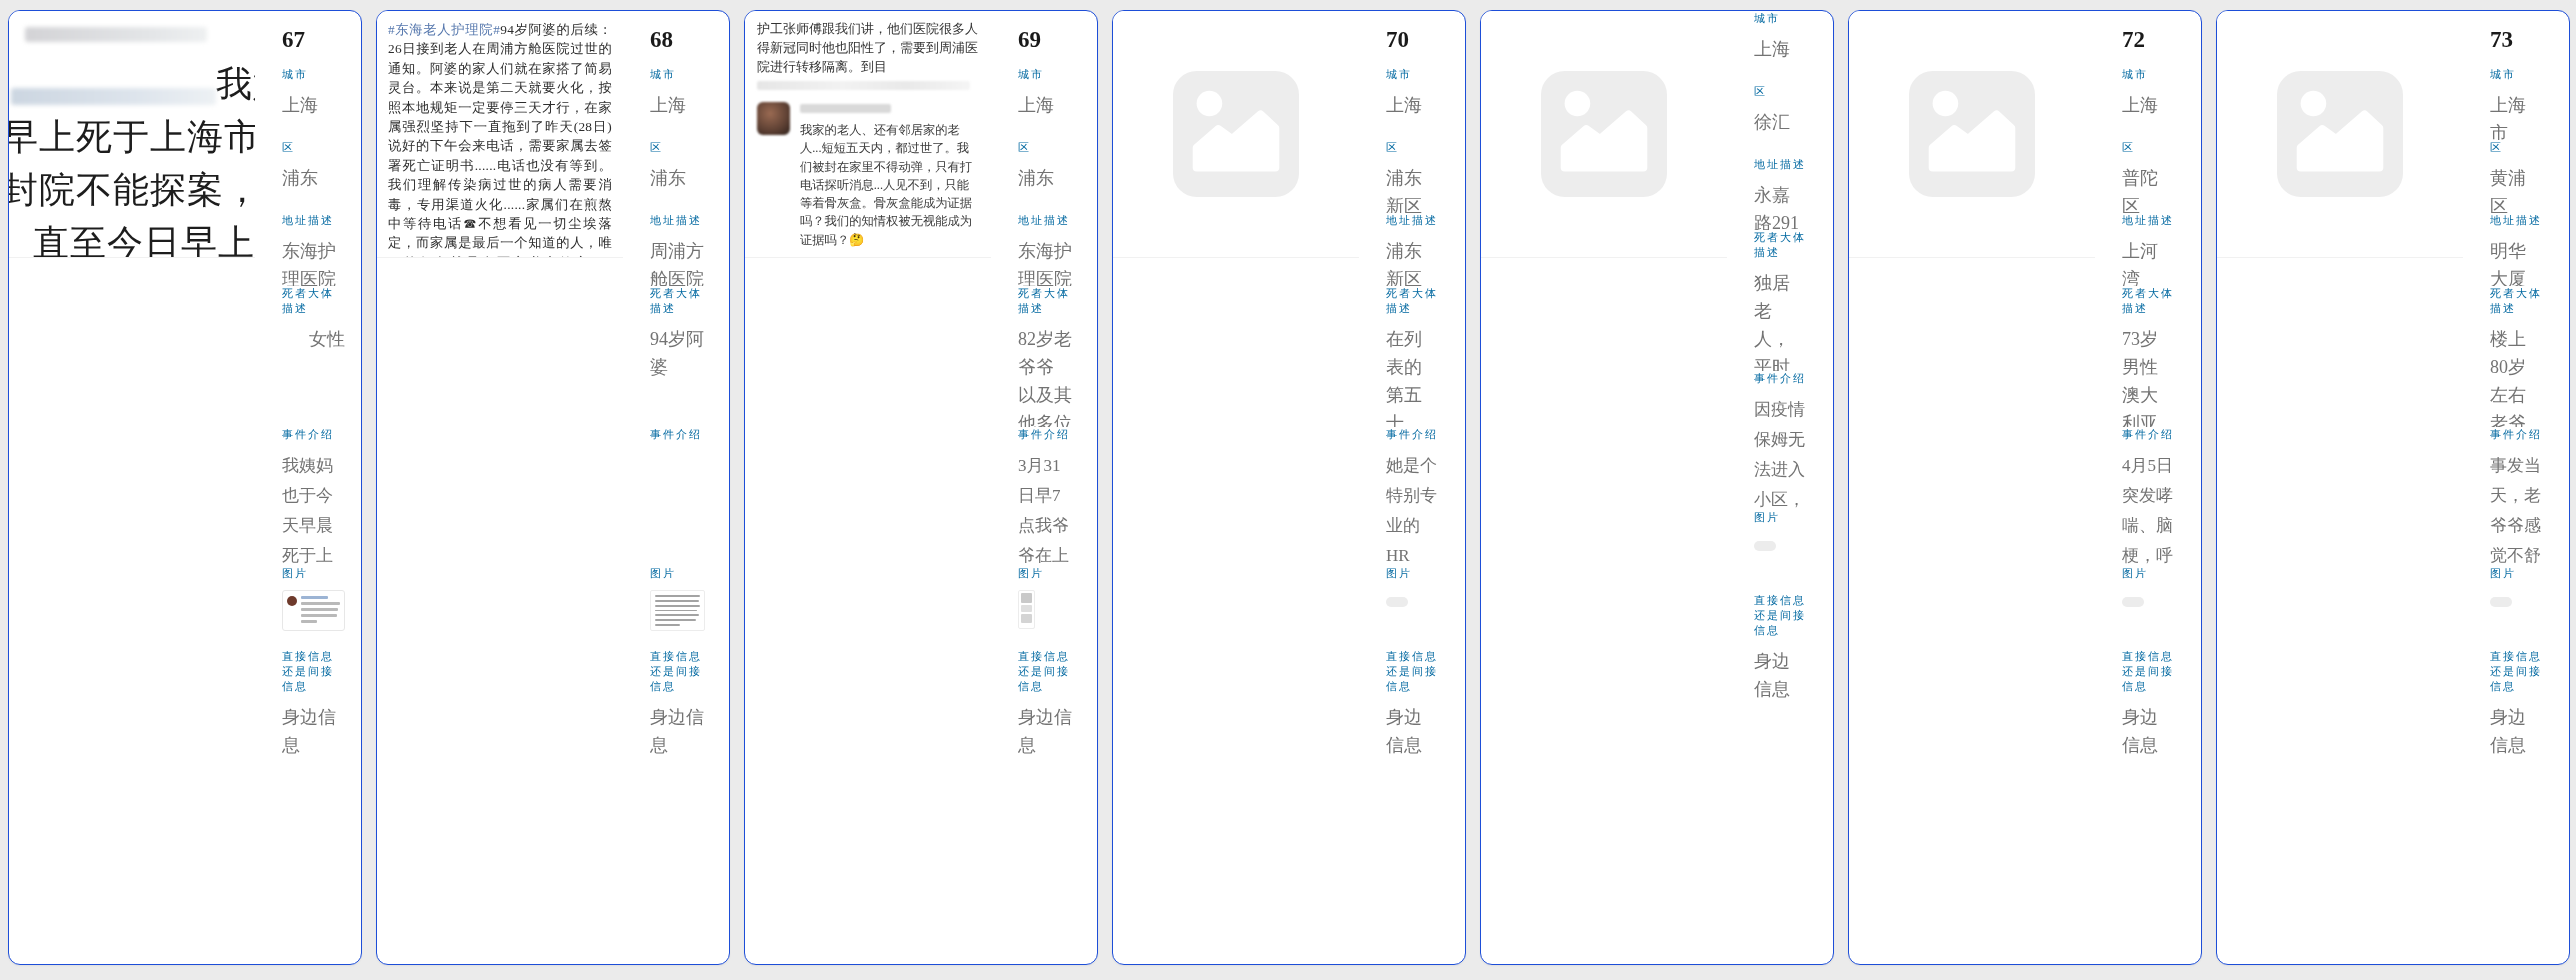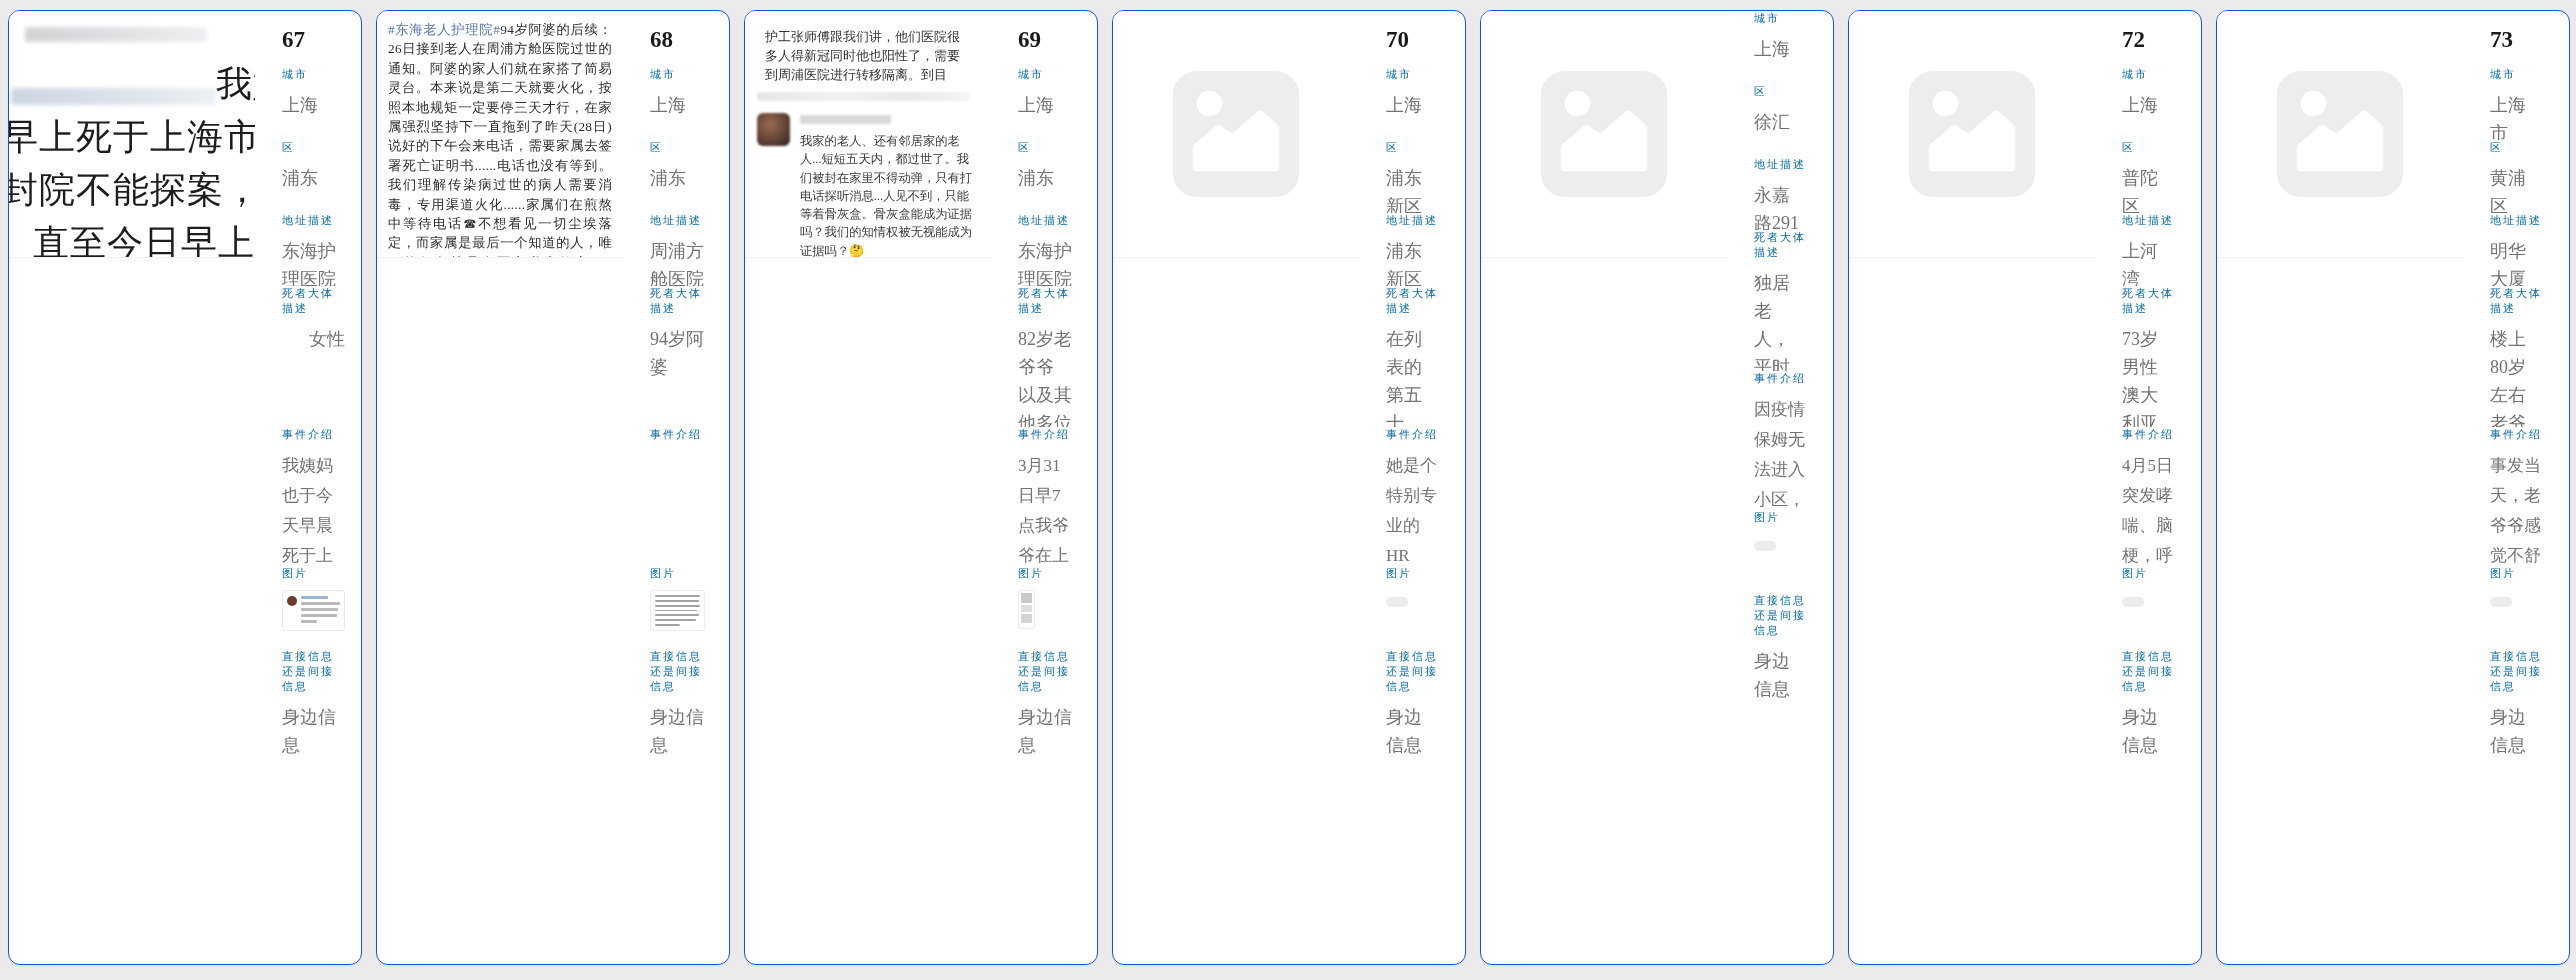--- a/index.html
+++ b/index.html
@@ -33,21 +33,21 @@
   .l3{margin-left:-7px;}
   .l4{margin-left:24px;}
 
   
   .v-weibo-text{padding:9px 11px;}
   .med-text{margin:0;font-size:13.3px;line-height:19.4px;color:#2d2d2d;letter-spacing:0.3px;text-align:justify;}
   .hashtag{color:#5577ad;}
 
   
   .v-comments{padding:8px 12px 0 12px;}
-  .c3-header{margin:8px;font-size:13px;line-height:19px;color:#333;}
+  .c3-header{margin:0;font-size:13px;line-height:19px;color:#333;}
   .c3-blur{height:9px;width:96%;margin:5px 0 12px 0;border-radius:2px;
     background:linear-gradient(90deg,#e6e6e6,#f2f2f2 40%,#e9e9e9 70%,#f5f5f5);filter:blur(1px);}
   .comment{display:flex;gap:10px;margin-bottom:12px;}
   .avatar{width:33px;height:33px;border-radius:6px;flex:0 0 33px;filter:blur(1px);}
   .a1{background:radial-gradient(circle at 40% 35%,#9a6a52,#5d4033 60%,#2e211b);}
   .a2{background:radial-gradient(circle at 45% 30%,#8d8d93,#4a4a50 55%,#232327);}
   .c-body{flex:1;min-width:0;}
   .c-name{width:91px;height:9px;border-radius:2px;background:#d9d9d9;filter:blur(1px);margin:2px 0 8px 0;}
   .c-text{margin:0;font-size:12.3px;line-height:18.3px;color:#3a3a3a;}
 

